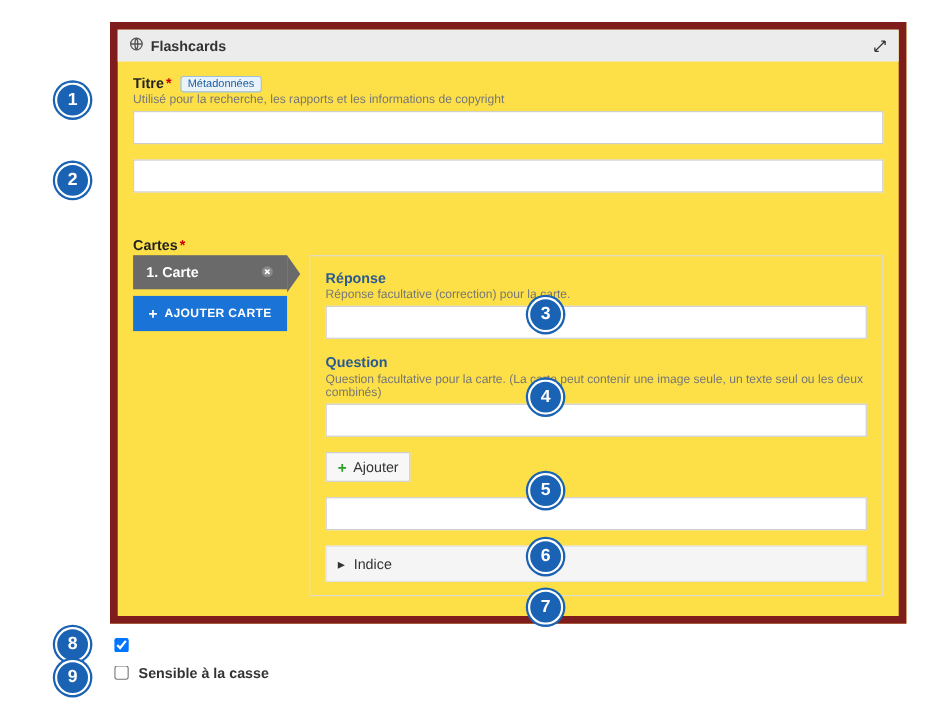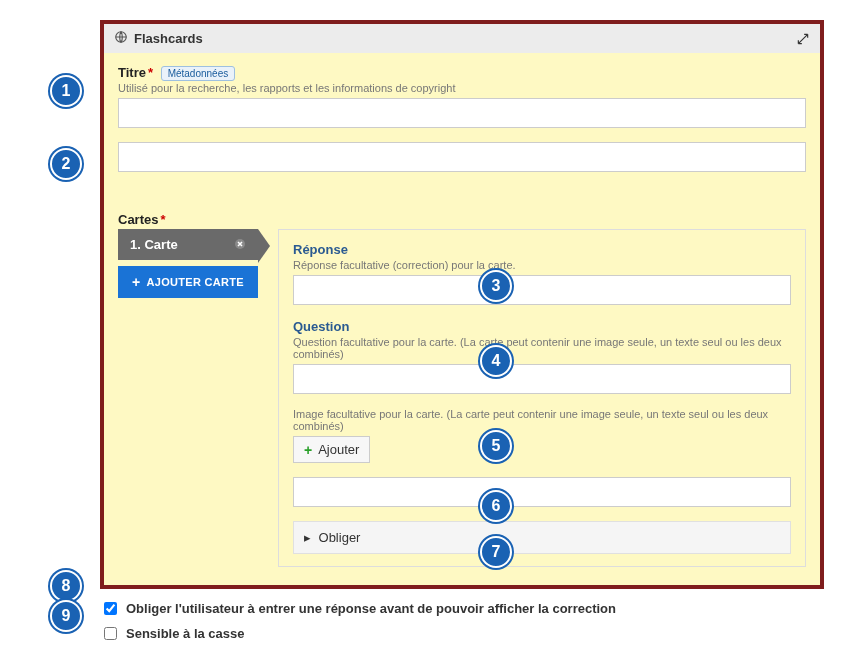--- a/index.html
+++ b/index.html
@@ -10,22 +10,22 @@
     color: #333;
     background: #fff;
   }
   .page {
     position: relative;
     width: 844px;
     height: 651px;
     padding: 20px 20px 20px 100px;
   }
   .panel {
-    border: 4px solid #7f1d1d;
-    background: #fef9c3;
+    border: 7px solid #7f1d1d;
+    background: #fde047;
   }
   .panel-header {
     background: #ececec;
     padding: 6px 10px;
     display: flex;
     align-items: center;
     justify-content: space-between;
     font-weight: 600;
     color: #333;
   }
@@ -265,46 +265,44 @@
               <input class="text-input" type="text" value="" style="">
             </div>
 
             <div class="section">
               <div class="section-title">Question</div>
               <div class="hint">Question facultative pour la carte. (La carte peut contenir une image seule, un texte seul ou les deux combinés)</div>
               <input class="text-input" type="text" value="" style="">
             </div>
 
             <div class="section">
-              <div class="hint">Image facultative pour la carte. (La carte peut contenir une image seule, un texte seul ou les deux combinés)</div>
               <div class="add-img-btn">
                 <span class="plus-green">+</span>
                 <span>Ajouter</span>
               </div>
             </div>
 
             <div class="section">
               <input class="text-input" type="text" value="" style="">
             </div>
 
             <div class="collapse-row">
               <span>▸</span>
-              <span>Obliger</span>
+              <span>Indice</span>
             </div>
 
           </div>
         </div>
       </div>
 
     </div>
   </div>
 
   <div class="checkbox-row">
     <input type="checkbox" checked="" style="">
-    <label>Obliger l'utilisateur à entrer une réponse avant de pouvoir afficher la correction</label>
   </div>
 
   <div class="checkbox-row" style="margin-top:6px;">
     <input type="checkbox" style="">
     <label>Sensible à la casse</label>
   </div>
 
 </div>
 
 </body></html>

